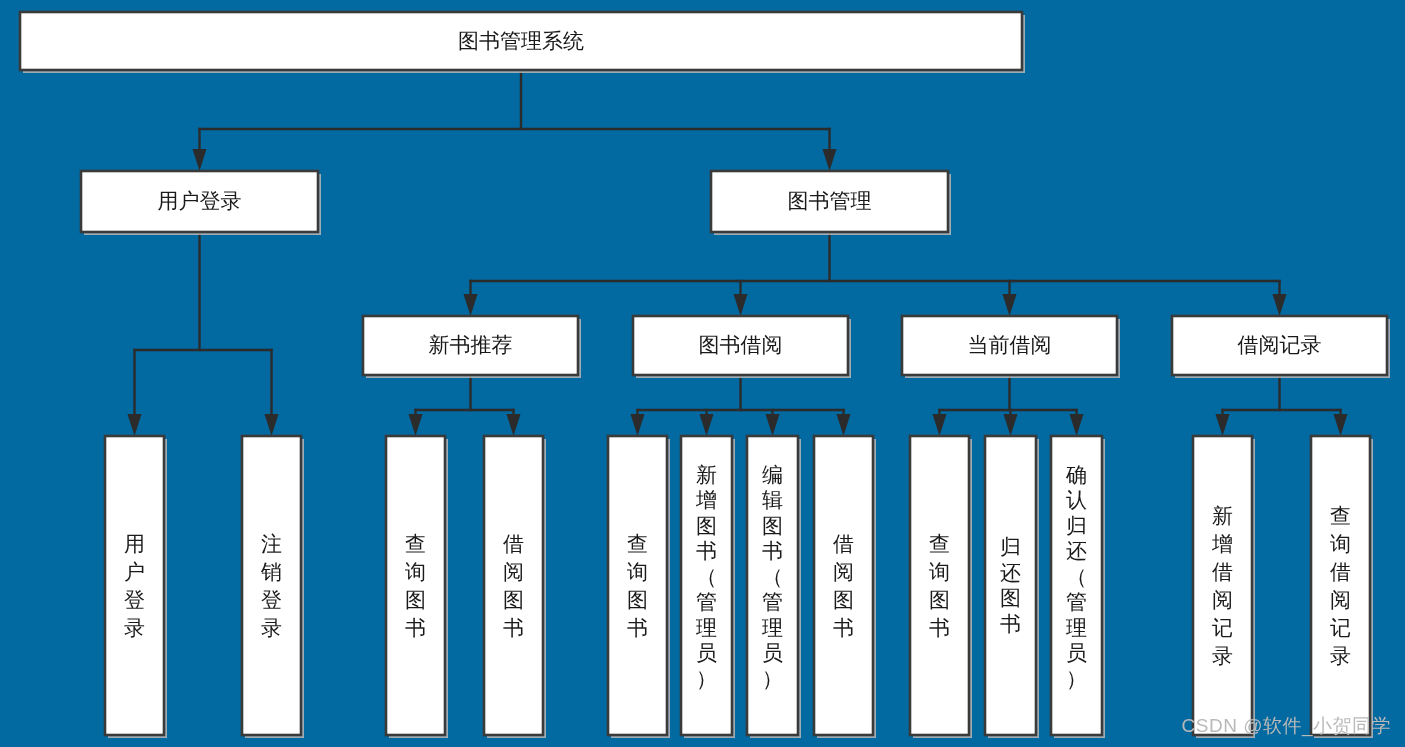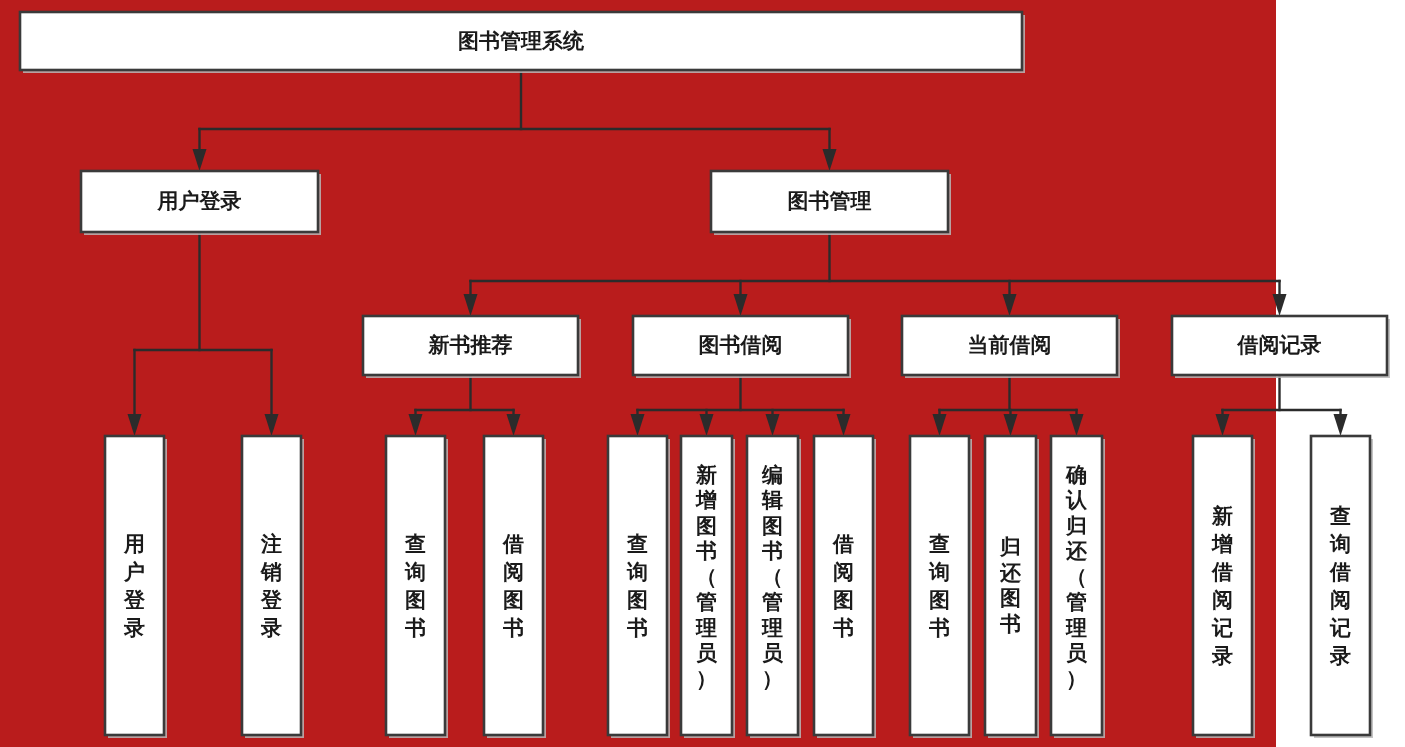--- a/index.html
+++ b/index.html
@@ -9,24 +9,23 @@
     background: #ffffff;
   }
   body {
     width: 1405px;
     height: 747px;
     overflow: hidden;
     font-family: "Liberation Sans", "DejaVu Sans", sans-serif;
   }
   #diagram-root {
     position: relative;
-    width: 1276px;
+    width: 1405px;
     height: 747px;
-    background: #b91c1c;
-    font-weight: bold;
+    background: #0369a1;
   }
   svg#flow-svg {
     position: absolute;
     left: 0;
     top: 0;
     width: 1405px;
     height: 747px;
     display: block;
   }
   .node-box {
@@ -245,14 +244,15 @@
           <text x="1222.5" class="node-label-v" font-size="21"><tspan x="1222.5" y="523.34">新</tspan><tspan x="1222.5" y="551.34">增</tspan><tspan x="1222.5" y="579.34">借</tspan><tspan x="1222.5" y="607.34">阅</tspan><tspan x="1222.5" y="635.34">记</tspan><tspan x="1222.5" y="663.34">录</tspan></text>
         </g>
         <g>
           <rect x="1314" y="439" width="59" height="299" class="node-shadow"></rect>
           <rect x="1311" y="436" width="59" height="299" class="node-box"></rect>
           <text x="1340.5" class="node-label-v" font-size="21"><tspan x="1340.5" y="523.34">查</tspan><tspan x="1340.5" y="551.34">询</tspan><tspan x="1340.5" y="579.34">借</tspan><tspan x="1340.5" y="607.34">阅</tspan><tspan x="1340.5" y="635.34">记</tspan><tspan x="1340.5" y="663.34">录</tspan></text>
         </g>
       </g>
   </svg>
 
+  <div class="watermark-text">CSDN @软件_小贺同学</div>
 
 </div>
 
 </body></html>

